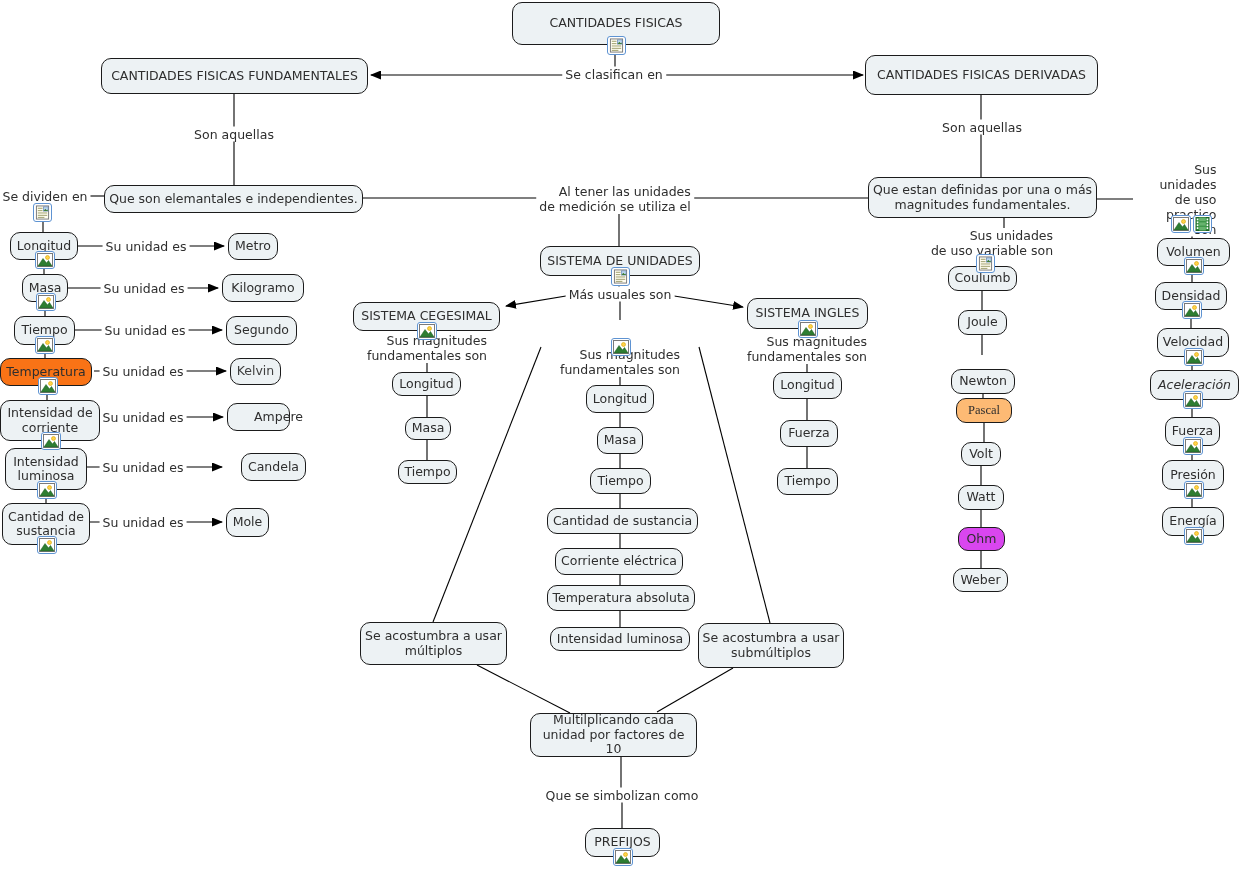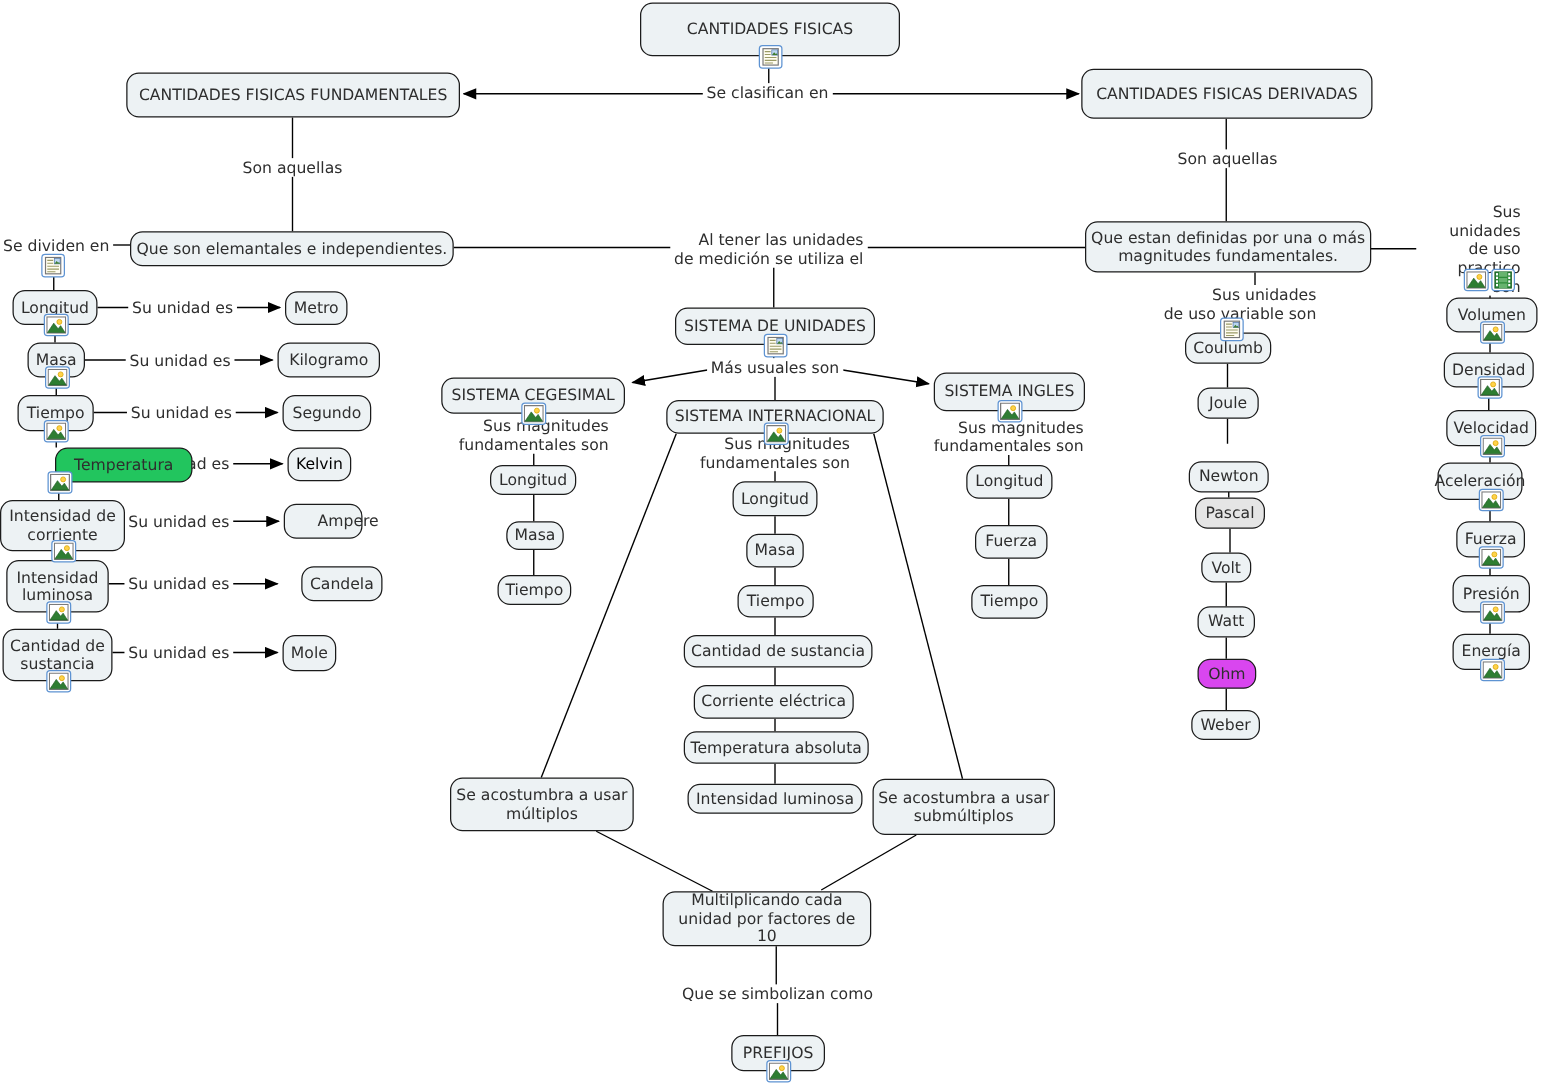--- a/index.html
+++ b/index.html
@@ -131,21 +131,20 @@
       </svg>
     </span>
     <div class="node" style="left: 353px; top: 302px; width: 147px; height: 29px; background: rgb(237, 242, 244); border-color: rgb(27, 27, 27); color: rgb(46, 46, 46);">SISTEMA CEGESIMAL</div>
     <span class="icon" style="left: 417px; top: 322px;">
       <svg width="16" height="14" viewBox="0 0 16 14">
         <rect x="0.5" y="0.5" width="15" height="13" fill="#ffffff" stroke="#7a7a7a" stroke-width="1"></rect>
         <circle cx="10.5" cy="4.5" r="2" fill="#ffd24a" stroke="#d8a400" stroke-width="0.6"></circle>
         <path d="M1 13 L6 5.5 L9.5 10 L11.5 7.5 L15 13 Z" fill="#2e7d32" stroke="#1d5a20" stroke-width="0.5"></path>
       </svg>
     </span>
-    <div class="node" style="left: 533px; top: 320px; width: 174px; height: 27px; background: rgb(237, 242, 244); border-color: rgb(27, 27, 27); color: rgb(46, 46, 46);">SISTEMA INTERNACIONAL</div>
     <span class="icon" style="left: 611px; top: 338px;">
       <svg width="16" height="14" viewBox="0 0 16 14">
         <rect x="0.5" y="0.5" width="15" height="13" fill="#ffffff" stroke="#7a7a7a" stroke-width="1"></rect>
         <circle cx="10.5" cy="4.5" r="2" fill="#ffd24a" stroke="#d8a400" stroke-width="0.6"></circle>
         <path d="M1 13 L6 5.5 L9.5 10 L11.5 7.5 L15 13 Z" fill="#2e7d32" stroke="#1d5a20" stroke-width="0.5"></path>
       </svg>
     </span>
     <div class="node" style="left: 747px; top: 298px; width: 121px; height: 31px; background: rgb(237, 242, 244); border-color: rgb(27, 27, 27); color: rgb(46, 46, 46);">SISTEMA INGLES</div>
     <span class="icon" style="left: 798px; top: 320px;">
       <svg width="16" height="14" viewBox="0 0 16 14">
@@ -171,21 +170,21 @@
       </svg>
     </span>
     <div class="node" style="left: 14px; top: 316px; width: 61px; height: 29px; background: rgb(237, 242, 244); border-color: rgb(27, 27, 27); color: rgb(46, 46, 46);">Tiempo</div>
     <span class="icon" style="left: 35px; top: 336px;">
       <svg width="16" height="14" viewBox="0 0 16 14">
         <rect x="0.5" y="0.5" width="15" height="13" fill="#ffffff" stroke="#7a7a7a" stroke-width="1"></rect>
         <circle cx="10.5" cy="4.5" r="2" fill="#ffd24a" stroke="#d8a400" stroke-width="0.6"></circle>
         <path d="M1 13 L6 5.5 L9.5 10 L11.5 7.5 L15 13 Z" fill="#2e7d32" stroke="#1d5a20" stroke-width="0.5"></path>
       </svg>
     </span>
-    <div class="node" style="left: 0px; top: 358px; width: 110px; height: 28px; background: #22c55e; border-color: rgb(27, 27, 27); color: rgb(46, 46, 46); margin-left: 44px;">Temperatura</div>
+    <div class="node" style="left: 0px; top: 358px; width: 92px; height: 28px; background: #f97316; border-color: rgb(27, 27, 27); color: rgb(46, 46, 46);">Temperatura</div>
     <span class="icon" style="left: 38px; top: 377px;">
       <svg width="16" height="14" viewBox="0 0 16 14">
         <rect x="0.5" y="0.5" width="15" height="13" fill="#ffffff" stroke="#7a7a7a" stroke-width="1"></rect>
         <circle cx="10.5" cy="4.5" r="2" fill="#ffd24a" stroke="#d8a400" stroke-width="0.6"></circle>
         <path d="M1 13 L6 5.5 L9.5 10 L11.5 7.5 L15 13 Z" fill="#2e7d32" stroke="#1d5a20" stroke-width="0.5"></path>
       </svg>
     </span>
     <div class="node" style="left: 0px; top: 400px; width: 100px; height: 41px; background: rgb(237, 242, 244); border-color: rgb(27, 27, 27); color: rgb(46, 46, 46);">Intensidad de
 corriente</div>
     <span class="icon" style="left: 41px; top: 432px;">
@@ -209,21 +208,21 @@
     <span class="icon" style="left: 37px; top: 536px;">
       <svg width="16" height="14" viewBox="0 0 16 14">
         <rect x="0.5" y="0.5" width="15" height="13" fill="#ffffff" stroke="#7a7a7a" stroke-width="1"></rect>
         <circle cx="10.5" cy="4.5" r="2" fill="#ffd24a" stroke="#d8a400" stroke-width="0.6"></circle>
         <path d="M1 13 L6 5.5 L9.5 10 L11.5 7.5 L15 13 Z" fill="#2e7d32" stroke="#1d5a20" stroke-width="0.5"></path>
       </svg>
     </span>
     <div class="node" style="left: 228px; top: 233px; width: 50px; height: 27px; background: rgb(237, 242, 244); border-color: rgb(27, 27, 27); color: rgb(46, 46, 46);">Metro</div>
     <div class="node" style="left: 222px; top: 274px; width: 82px; height: 28px; background: rgb(237, 242, 244); border-color: rgb(27, 27, 27); color: rgb(46, 46, 46);">Kilogramo</div>
     <div class="node" style="left: 226px; top: 316px; width: 71px; height: 29px; background: rgb(237, 242, 244); border-color: rgb(27, 27, 27); color: rgb(46, 46, 46);">Segundo</div>
-    <div class="node" style="left: 230px; top: 358px; width: 51px; height: 27px; background: rgb(237, 242, 244); border-color: rgb(27, 27, 27); color: #000000;">Kelvin</div>
+    <div class="node" style="left: 230px; top: 358px; width: 51px; height: 27px; background: rgb(237, 242, 244); border-color: rgb(27, 27, 27); color: #404040;">Kelvin</div>
     <div class="node" style="left: 227px; top: 403px; width: 63px; height: 28px; background: rgb(237, 242, 244); border-color: rgb(27, 27, 27); color: rgb(46, 46, 46); padding-left: 42px;">Ampere</div>
     <div class="node" style="left: 226px; top: 453px; width: 65px; height: 28px; background: rgb(237, 242, 244); border-color: rgb(27, 27, 27); color: rgb(46, 46, 46); margin-left: 15px;">Candela</div>
     <div class="node" style="left: 226px; top: 508px; width: 43px; height: 29px; background: rgb(237, 242, 244); border-color: rgb(27, 27, 27); color: rgb(46, 46, 46);">Mole</div>
     <div class="node" style="left: 392px; top: 372px; width: 69px; height: 24px; background: rgb(237, 242, 244); border-color: rgb(27, 27, 27); color: rgb(46, 46, 46);">Longitud</div>
     <div class="node" style="left: 405px; top: 417px; width: 46px; height: 23px; background: rgb(237, 242, 244); border-color: rgb(27, 27, 27); color: rgb(46, 46, 46);">Masa</div>
     <div class="node" style="left: 398px; top: 460px; width: 59px; height: 24px; background: rgb(237, 242, 244); border-color: rgb(27, 27, 27); color: rgb(46, 46, 46);">Tiempo</div>
     <div class="node" style="left: 586px; top: 385px; width: 68px; height: 28px; background: rgb(237, 242, 244); border-color: rgb(27, 27, 27); color: rgb(46, 46, 46);">Longitud</div>
     <div class="node" style="left: 597px; top: 427px; width: 46px; height: 27px; background: rgb(237, 242, 244); border-color: rgb(27, 27, 27); color: rgb(46, 46, 46);">Masa</div>
     <div class="node" style="left: 590px; top: 468px; width: 61px; height: 26px; background: rgb(237, 242, 244); border-color: rgb(27, 27, 27); color: rgb(46, 46, 46);">Tiempo</div>
     <div class="node" style="left: 547px; top: 508px; width: 151px; height: 26px; background: rgb(237, 242, 244); border-color: rgb(27, 27, 27); color: rgb(46, 46, 46);">Cantidad de sustancia</div>
@@ -243,21 +242,21 @@
     <span class="icon" style="left: 613px; top: 848px;">
       <svg width="16" height="14" viewBox="0 0 16 14">
         <rect x="0.5" y="0.5" width="15" height="13" fill="#ffffff" stroke="#7a7a7a" stroke-width="1"></rect>
         <circle cx="10.5" cy="4.5" r="2" fill="#ffd24a" stroke="#d8a400" stroke-width="0.6"></circle>
         <path d="M1 13 L6 5.5 L9.5 10 L11.5 7.5 L15 13 Z" fill="#2e7d32" stroke="#1d5a20" stroke-width="0.5"></path>
       </svg>
     </span>
     <div class="node" style="left: 948px; top: 266px; width: 69px; height: 25px; background: rgb(237, 242, 244); border-color: rgb(27, 27, 27); color: rgb(46, 46, 46);">Coulumb</div>
     <div class="node" style="left: 958px; top: 310px; width: 49px; height: 25px; background: rgb(237, 242, 244); border-color: rgb(27, 27, 27); color: rgb(46, 46, 46);">Joule</div>
     <div class="node" style="left: 951px; top: 355px; width: 64px; height: 25px; background: rgb(237, 242, 244); border-color: rgb(27, 27, 27); color: rgb(46, 46, 46); margin-top: 14px;">Newton</div>
-    <div class="node" style="left: 956px; top: 398px; width: 56px; height: 25px; background: #e5e5e5; border-color: rgb(27, 27, 27); color: rgb(46, 46, 46);">Pascal</div>
+    <div class="node" style="left: 956px; top: 398px; width: 56px; height: 25px; background: #fdba74; border-color: rgb(27, 27, 27); color: rgb(46, 46, 46); font-family: Liberation Serif, serif;">Pascal</div>
     <div class="node" style="left: 961px; top: 442px; width: 40px; height: 24px; background: rgb(237, 242, 244); border-color: rgb(27, 27, 27); color: rgb(46, 46, 46);">Volt</div>
     <div class="node" style="left: 958px; top: 485px; width: 46px; height: 25px; background: rgb(237, 242, 244); border-color: rgb(27, 27, 27); color: rgb(46, 46, 46);">Watt</div>
     <div class="node" style="left: 958px; top: 527px; width: 47px; height: 24px; background: #d946ef; border-color: rgb(27, 27, 27); color: rgb(46, 46, 46);">Ohm</div>
     <div class="node" style="left: 953px; top: 568px; width: 55px; height: 24px; background: rgb(237, 242, 244); border-color: rgb(27, 27, 27); color: rgb(46, 46, 46);">Weber</div>
     <div class="node" style="left: 1157px; top: 238px; width: 73px; height: 28px; background: rgb(237, 242, 244); border-color: rgb(27, 27, 27); color: rgb(46, 46, 46);">Volumen</div>
     <span class="icon" style="left: 1184px; top: 257px;">
       <svg width="16" height="14" viewBox="0 0 16 14">
         <rect x="0.5" y="0.5" width="15" height="13" fill="#ffffff" stroke="#7a7a7a" stroke-width="1"></rect>
         <circle cx="10.5" cy="4.5" r="2" fill="#ffd24a" stroke="#d8a400" stroke-width="0.6"></circle>
         <path d="M1 13 L6 5.5 L9.5 10 L11.5 7.5 L15 13 Z" fill="#2e7d32" stroke="#1d5a20" stroke-width="0.5"></path>
@@ -272,21 +271,21 @@
       </svg>
     </span>
     <div class="node" style="left: 1157px; top: 328px; width: 72px; height: 29px; background: rgb(237, 242, 244); border-color: rgb(27, 27, 27); color: rgb(46, 46, 46);">Velocidad</div>
     <span class="icon" style="left: 1184px; top: 348px;">
       <svg width="16" height="14" viewBox="0 0 16 14">
         <rect x="0.5" y="0.5" width="15" height="13" fill="#ffffff" stroke="#7a7a7a" stroke-width="1"></rect>
         <circle cx="10.5" cy="4.5" r="2" fill="#ffd24a" stroke="#d8a400" stroke-width="0.6"></circle>
         <path d="M1 13 L6 5.5 L9.5 10 L11.5 7.5 L15 13 Z" fill="#2e7d32" stroke="#1d5a20" stroke-width="0.5"></path>
       </svg>
     </span>
-    <div class="node" style="left: 1150px; top: 370px; width: 68px; height: 30px; background: rgb(237, 242, 244); border-color: rgb(27, 27, 27); color: rgb(46, 46, 46);">Aceleración</div>
+    <div class="node" style="left: 1150px; top: 370px; width: 89px; height: 30px; background: rgb(237, 242, 244); border-color: rgb(27, 27, 27); color: rgb(46, 46, 46); font-style: italic;">Aceleración</div>
     <span class="icon" style="left: 1183px; top: 391px;">
       <svg width="16" height="14" viewBox="0 0 16 14">
         <rect x="0.5" y="0.5" width="15" height="13" fill="#ffffff" stroke="#7a7a7a" stroke-width="1"></rect>
         <circle cx="10.5" cy="4.5" r="2" fill="#ffd24a" stroke="#d8a400" stroke-width="0.6"></circle>
         <path d="M1 13 L6 5.5 L9.5 10 L11.5 7.5 L15 13 Z" fill="#2e7d32" stroke="#1d5a20" stroke-width="0.5"></path>
       </svg>
     </span>
     <div class="node" style="left: 1165px; top: 417px; width: 55px; height: 29px; background: rgb(237, 242, 244); border-color: rgb(27, 27, 27); color: rgb(46, 46, 46);">Fuerza</div>
     <span class="icon" style="left: 1183px; top: 437px;">
       <svg width="16" height="14" viewBox="0 0 16 14">

